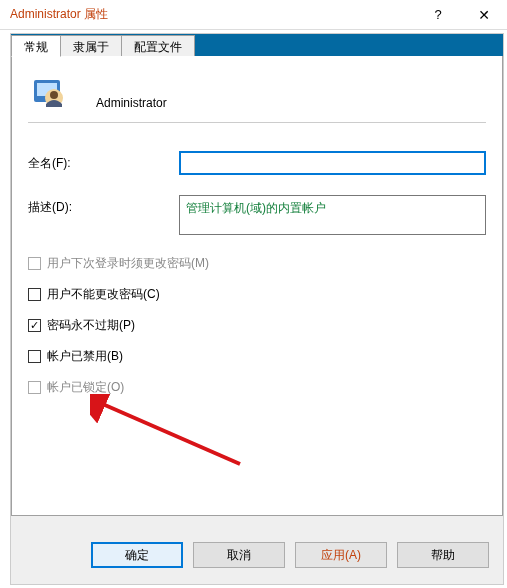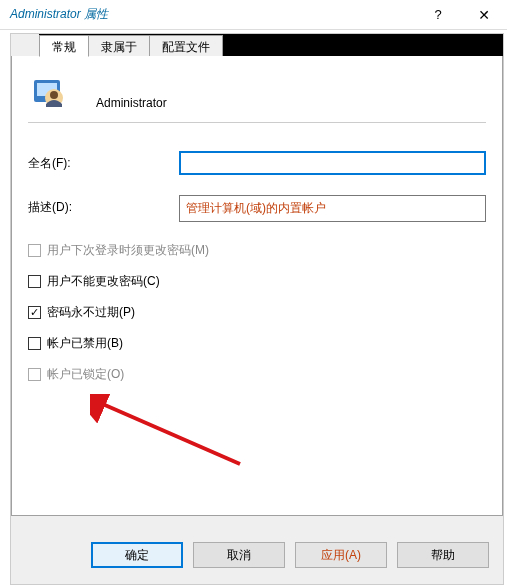--- a/index.html
+++ b/index.html
@@ -1,35 +1,35 @@
 <!DOCTYPE html>
 <html><head>
   <meta charset="utf-8">
   <style>
     * { box-sizing: border-box; margin: 0; padding: 0; font-family: "Microsoft YaHei", "Segoe UI", Tahoma, sans-serif; }
     body { width: 507px; height: 588px; background: #fff; overflow: hidden; font-size: 12px; }
     .titlebar { height: 30px; background: #fff; border-bottom: 1px solid #ddd; display: flex; align-items: center; padding-left: 10px; }
-    .titlebar-title { flex: 1; font-size: 12px; color: #0369a1; font-style: italic; }
+    .titlebar-title { flex: 1; font-size: 12px; color: #c2410c; }
     .titlebar-btn { width: 46px; height: 30px; display: flex; align-items: center; justify-content: center; font-size: 14px; color: #000; font-family: Arial, sans-serif; }
     .titlebar-btn.help { font-size: 13px; }
     .titlebar-btn.close { font-size: 14px; }
     .content-wrap { border: 1px solid #ccc; margin: 3px 3px 0 10px; background: #efefef; height: 552px; position: relative; }
-    .tabs { display: flex; background: #000000; border-bottom: 1px solid #a0a0a0; height: 23px; position: relative; margin-left: 28px; }
+    .tabs { display: flex; background: #0369a1; border-bottom: 1px solid #a0a0a0; height: 23px; position: relative; }
     .tab { padding: 3px 12px; border: 1px solid #a0a0a0; border-bottom: none; background: #f0f0f0; font-size: 12px; cursor: default; position: relative; top: 1px; margin-right: -1px; }
     .tab.active { background: #fff; border-bottom: 1px solid #fff; z-index: 1; }
     .tab-panel { background: #fff; padding: 18px 16px; height: 460px; border-left: 1px solid #a0a0a0; border-right: 1px solid #a0a0a0; border-bottom: 1px solid #a0a0a0; margin-top: -1px; position: relative; }
     .user-header { display: flex; align-items: flex-end; margin-bottom: 12px; }
     .user-icon { width: 36px; height: 36px; margin-left: 4px; margin-right: 28px; }
     .user-name { font-size: 12px; }
     .hr { border: none; border-top: 1px solid #ccc; margin-bottom: 28px; }
     .field-row { display: flex; align-items: flex-start; margin-bottom: 20px; gap: 31px; }
     .field-label { width: 120px; font-size: 12px; color: #000; padding-top: 4px; }
     .field-input { flex: 1; height: 24px; border: 1px solid #777; padding: 2px 6px; font-size: 12px; outline: none; }
     .field-input.focused { border: 2px solid #0078d7; }
-    .field-textarea { flex: 1; height: 27px; border: 1px solid #777; padding: 4px 6px; font-size: 12px; resize: none; outline: none; color: #c2410c; }
+    .field-textarea { flex: 1; height: 40px; border: 1px solid #777; padding: 4px 6px; font-size: 12px; resize: none; outline: none; color: #15803d; }
     .checks { margin-top: 12px; }
     .check-row { display: flex; align-items: center; margin-bottom: 14px; font-size: 12px; }
     .check-row.disabled { color: #888; }
     .check-box { width: 13px; height: 13px; border: 1px solid #333; margin-right: 6px; display: flex; align-items: center; justify-content: center; background: #fff; }
     .check-row.disabled .check-box { border-color: #aaa; }
     .check-box.checked::after { content: "✓"; font-size: 11px; line-height: 1; color: #000; }
     .arrow { position: absolute; top: 338px; left: 78px; pointer-events: none; }
     .button-bar { position: absolute; bottom: 16px; right: 14px; display: flex; gap: 10px; }
     .btn { width: 92px; height: 26px; border: 1px solid #adadad; background: #e1e1e1; font-size: 12px; cursor: default; display: flex; align-items: center; justify-content: center; }
     .btn.primary { border: 2px solid #0078d7; background: #e5f1fb; }

